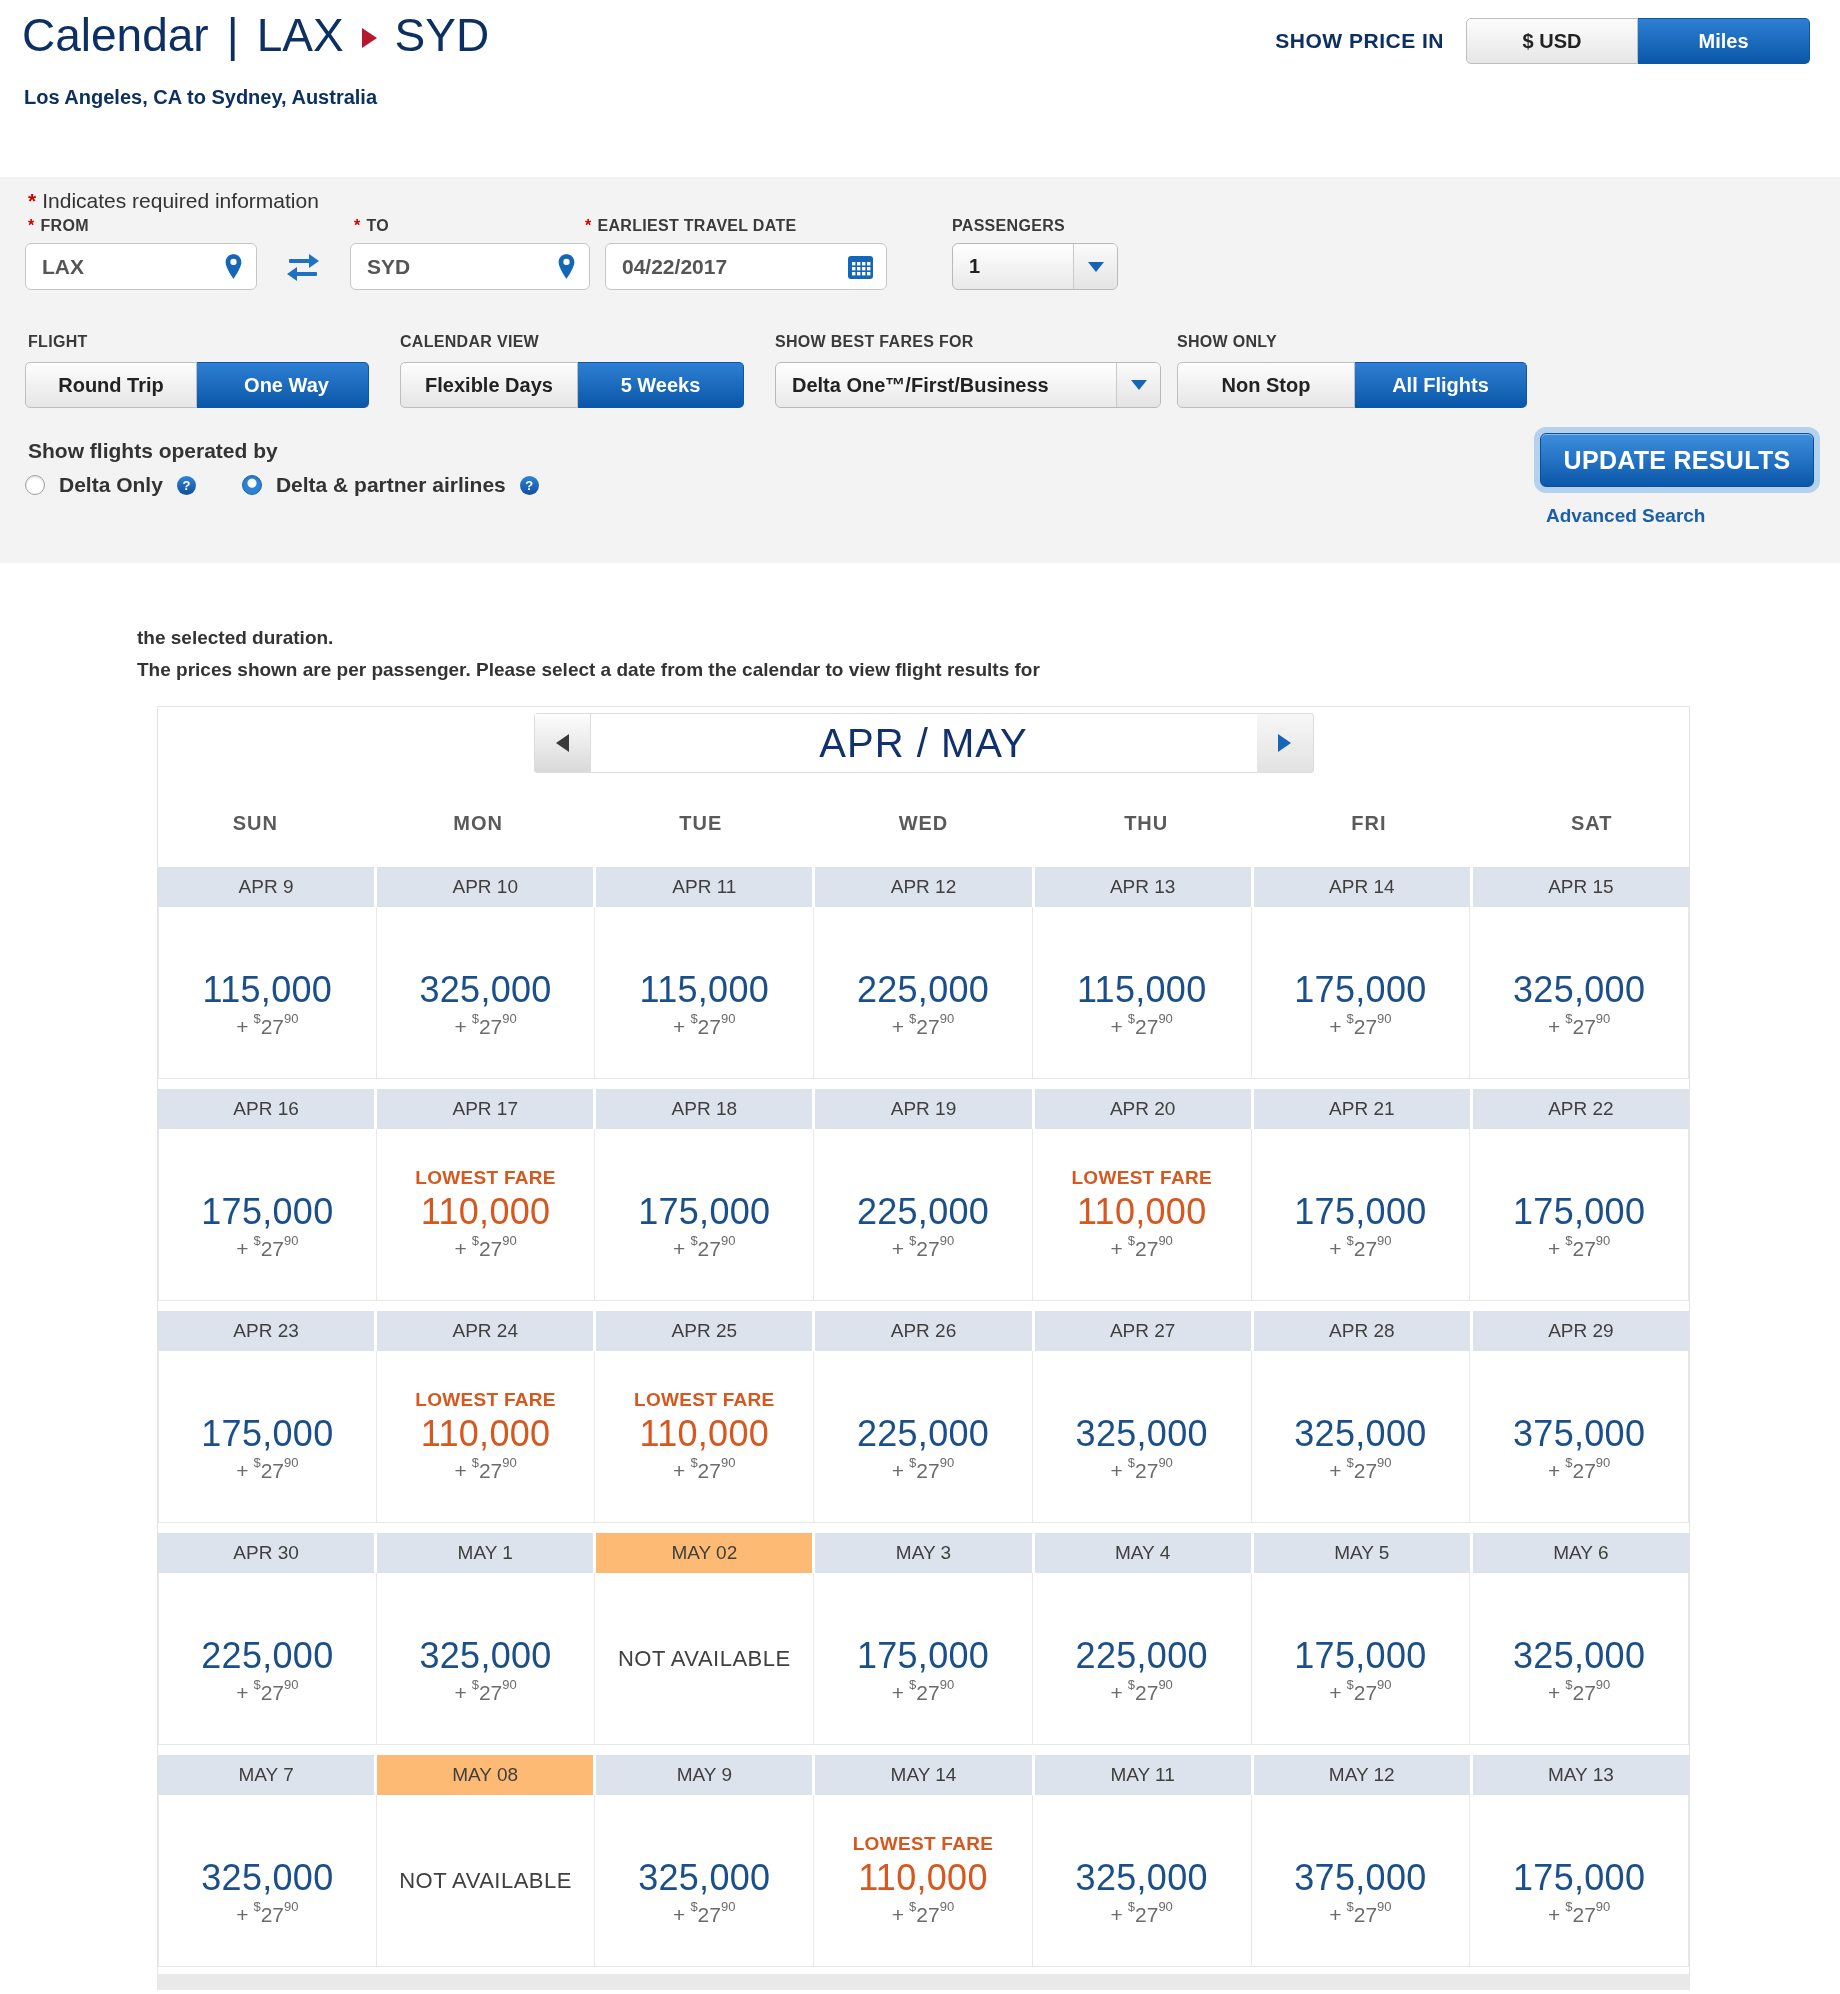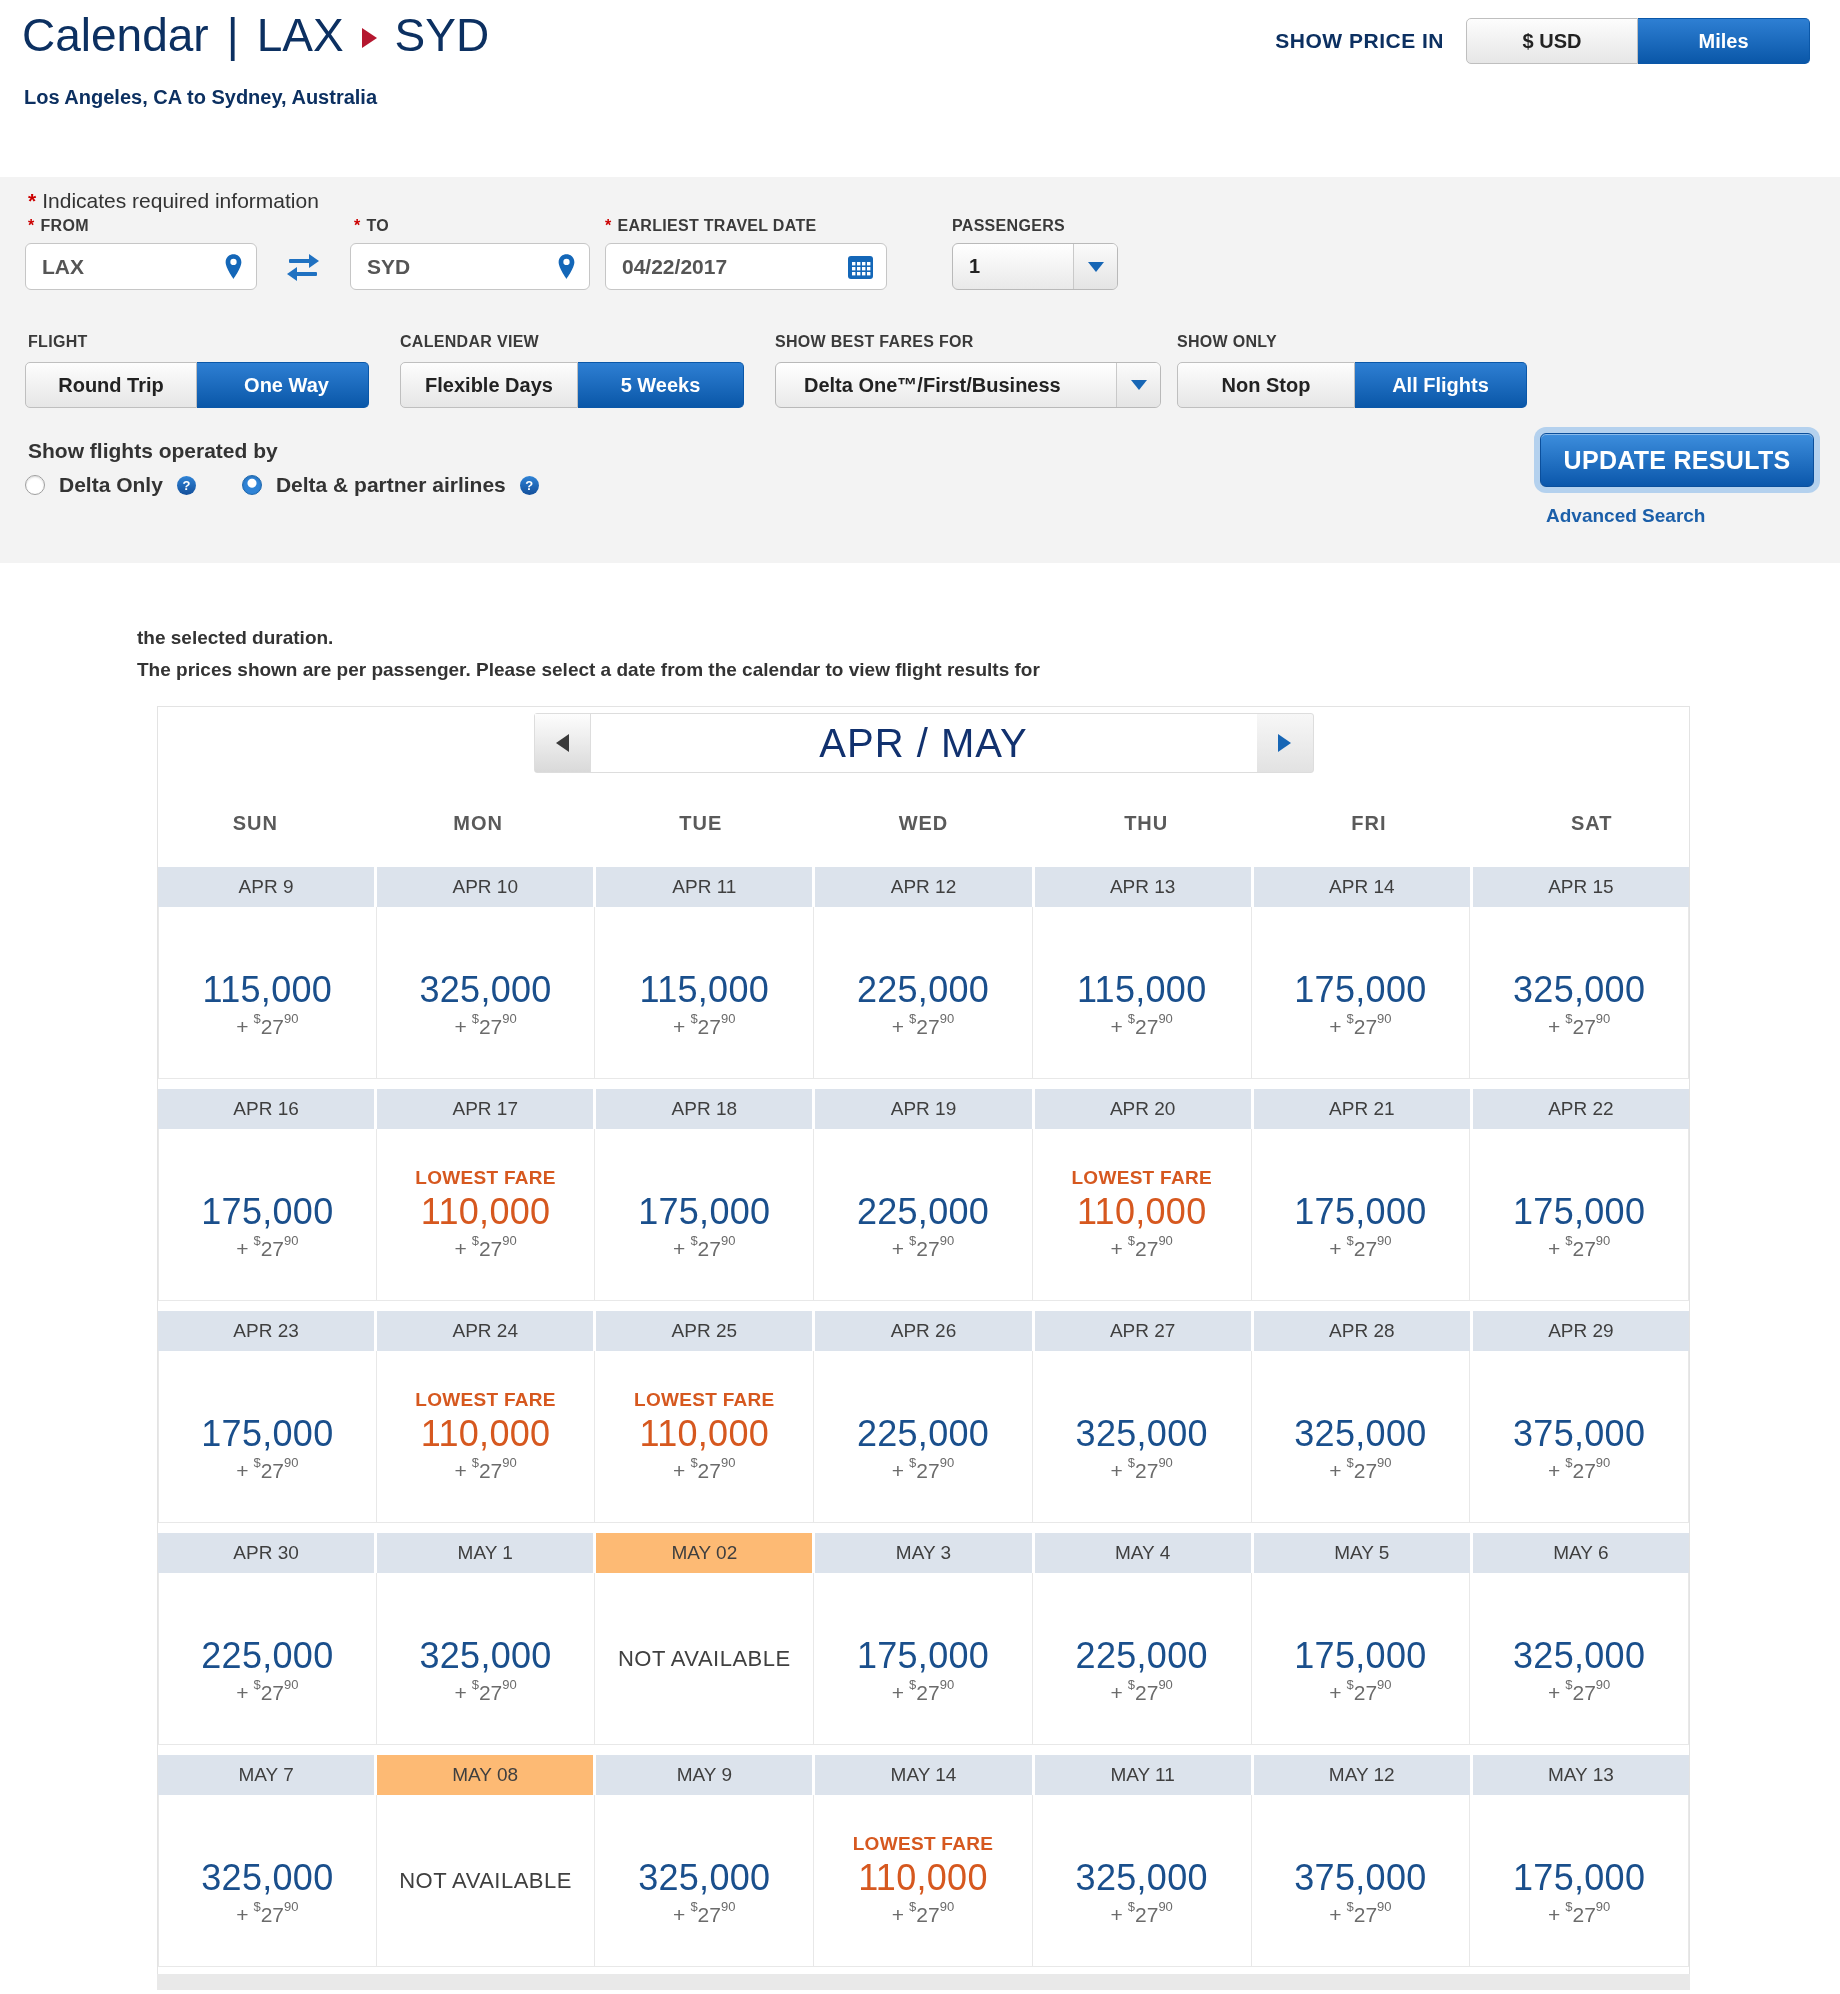--- a/index.html
+++ b/index.html
@@ -154,21 +154,21 @@
     <div class="flabel" style="left:354px; top:40px;">
       <span class="ast">*</span><span>TO</span>
     </div>
     <div class="ibox" style="left:350px; width:240px;">
       <input value="SYD" style="">
       <svg class="pin-icon" width="21" height="27" viewBox="0 0 24 30">
         <path fill="#1467b8" fill-rule="evenodd" d="M12 1C6.9 1 3 5 3 10c0 6.4 9 19 9 19s9-12.6 9-19c0-5-3.9-9-9-9zm0 12.4a3.6 3.6 0 1 1 0-7.2 3.6 3.6 0 0 1 0 7.2z"></path>
       </svg>
     </div>
 
-    <div class="flabel" style="left:605px; top:40px;">
+    <div class="flabel" style="left:585px; top:40px;">
       <span class="ast">*</span><span>EARLIEST TRAVEL DATE</span>
     </div>
     <div class="ibox" style="left:605px; width:282px;">
       <input value="04/22/2017" style="">
       <svg class="cal-icon" width="27" height="27" viewBox="0 0 27 27">
         <rect x="1" y="3" width="25" height="23" rx="3" fill="#1467b8"></rect>
         <g fill="#fff">
           <rect x="5" y="9" width="3.4" height="3.4"></rect>
             <rect x="10" y="9" width="3.4" height="3.4"></rect>
             <rect x="15" y="9" width="3.4" height="3.4"></rect>
@@ -199,21 +199,21 @@
       <div class="tgl on" style="width:172px;padding-left:8px;">One Way</div>
     </div>
 
     <div class="flabel" style="left:400px; top:156px;">CALENDAR VIEW</div>
     <div class="grp-toggle" style="left:400px;">
       <div class="tgl" style="width:178px;">Flexible Days</div>
       <div class="tgl on" style="width:166px;">5 Weeks</div>
     </div>
 
     <div class="flabel" style="left:775px; top:156px;">SHOW BEST FARES FOR</div>
-    <div class="selbox" style="left:775px; top:185px; width:386px; height:46px;padding-left:12px;">
+    <div class="selbox" style="left:775px; top:185px; width:386px; height:46px;">
       <span class="val">Delta One™/First/Business</span>
       <span class="caret-seg">
           <span class="caret-down"></span>
         </span>
     </div>
 
     <div class="flabel" style="left:1177px; top:156px;">SHOW ONLY</div>
     <div class="grp-toggle" style="left:1177px;">
       <div class="tgl" style="width:178px;">Non Stop</div>
       <div class="tgl on" style="width:172px;">All Flights</div>

